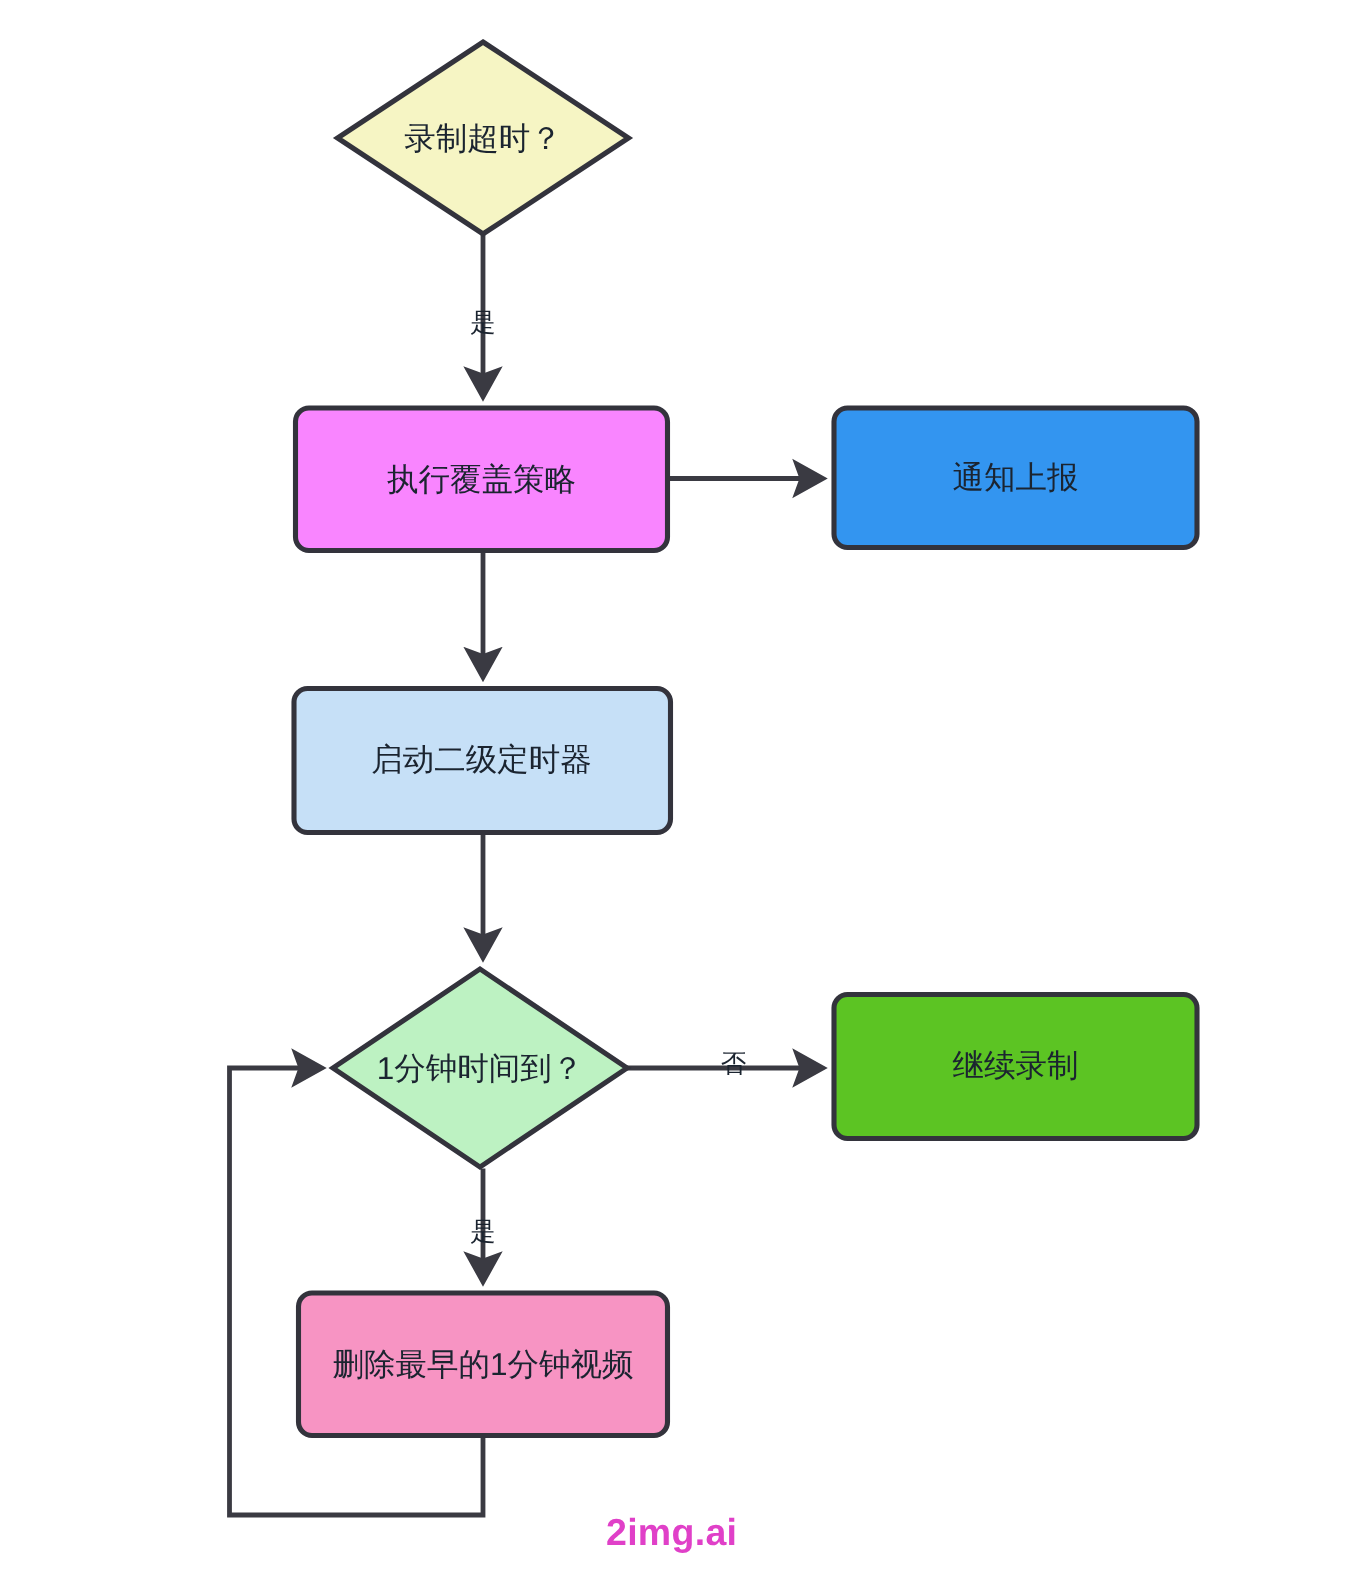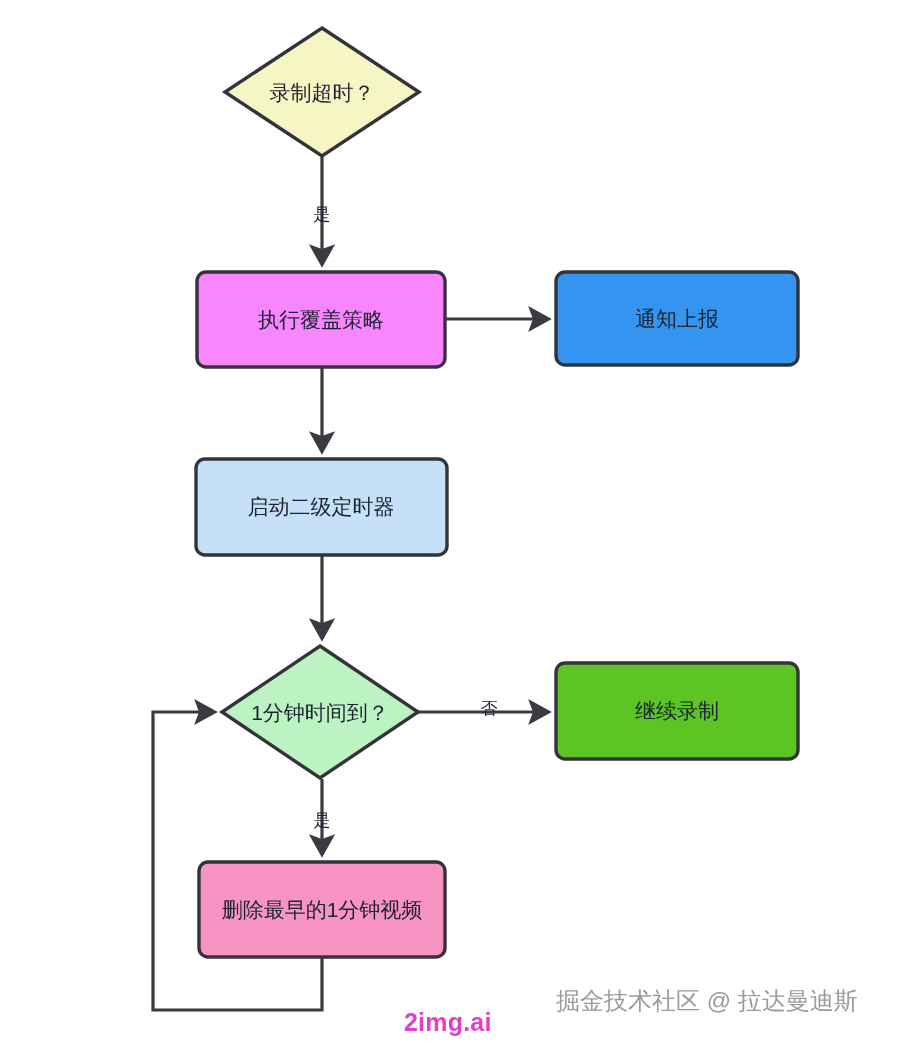--- a/index.html
+++ b/index.html
@@ -131,16 +131,15 @@
         <text class="node-label" x="677" y="712">继续录制</text>
       </g>
 
       <g>
         <rect class="shape" x="199" y="862" width="246" height="95" rx="9" ry="9" fill="#f794c3"></rect>
         <text class="node-label" x="322" y="911">删除最早的1分钟视频</text>
       </g>
     </g>
   </svg>
 
-  <div class="watermark-credit">掘金技术社区 @ 拉达曼迪斯</div>
   <div class="watermark-brand">2img.ai</div>
 
 </div>
 
 </body></html>

